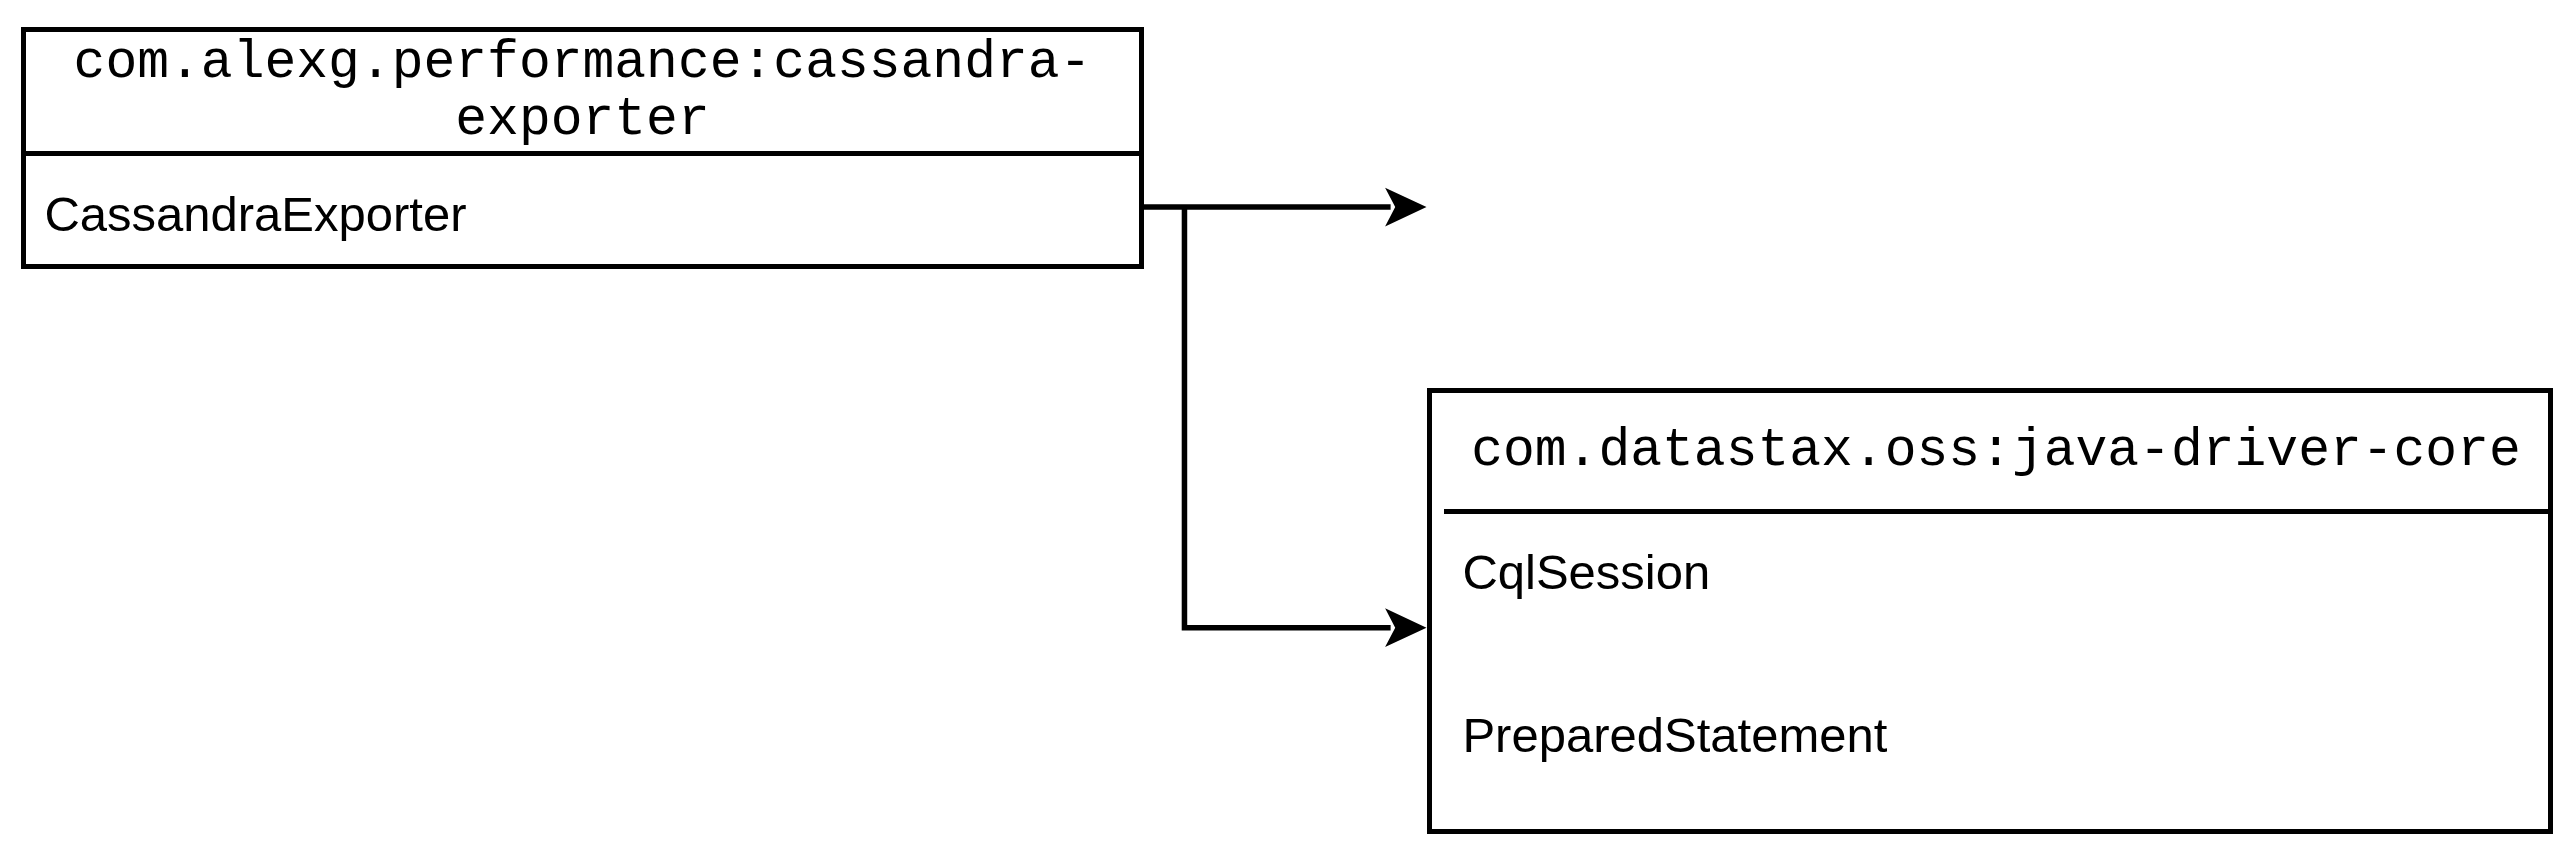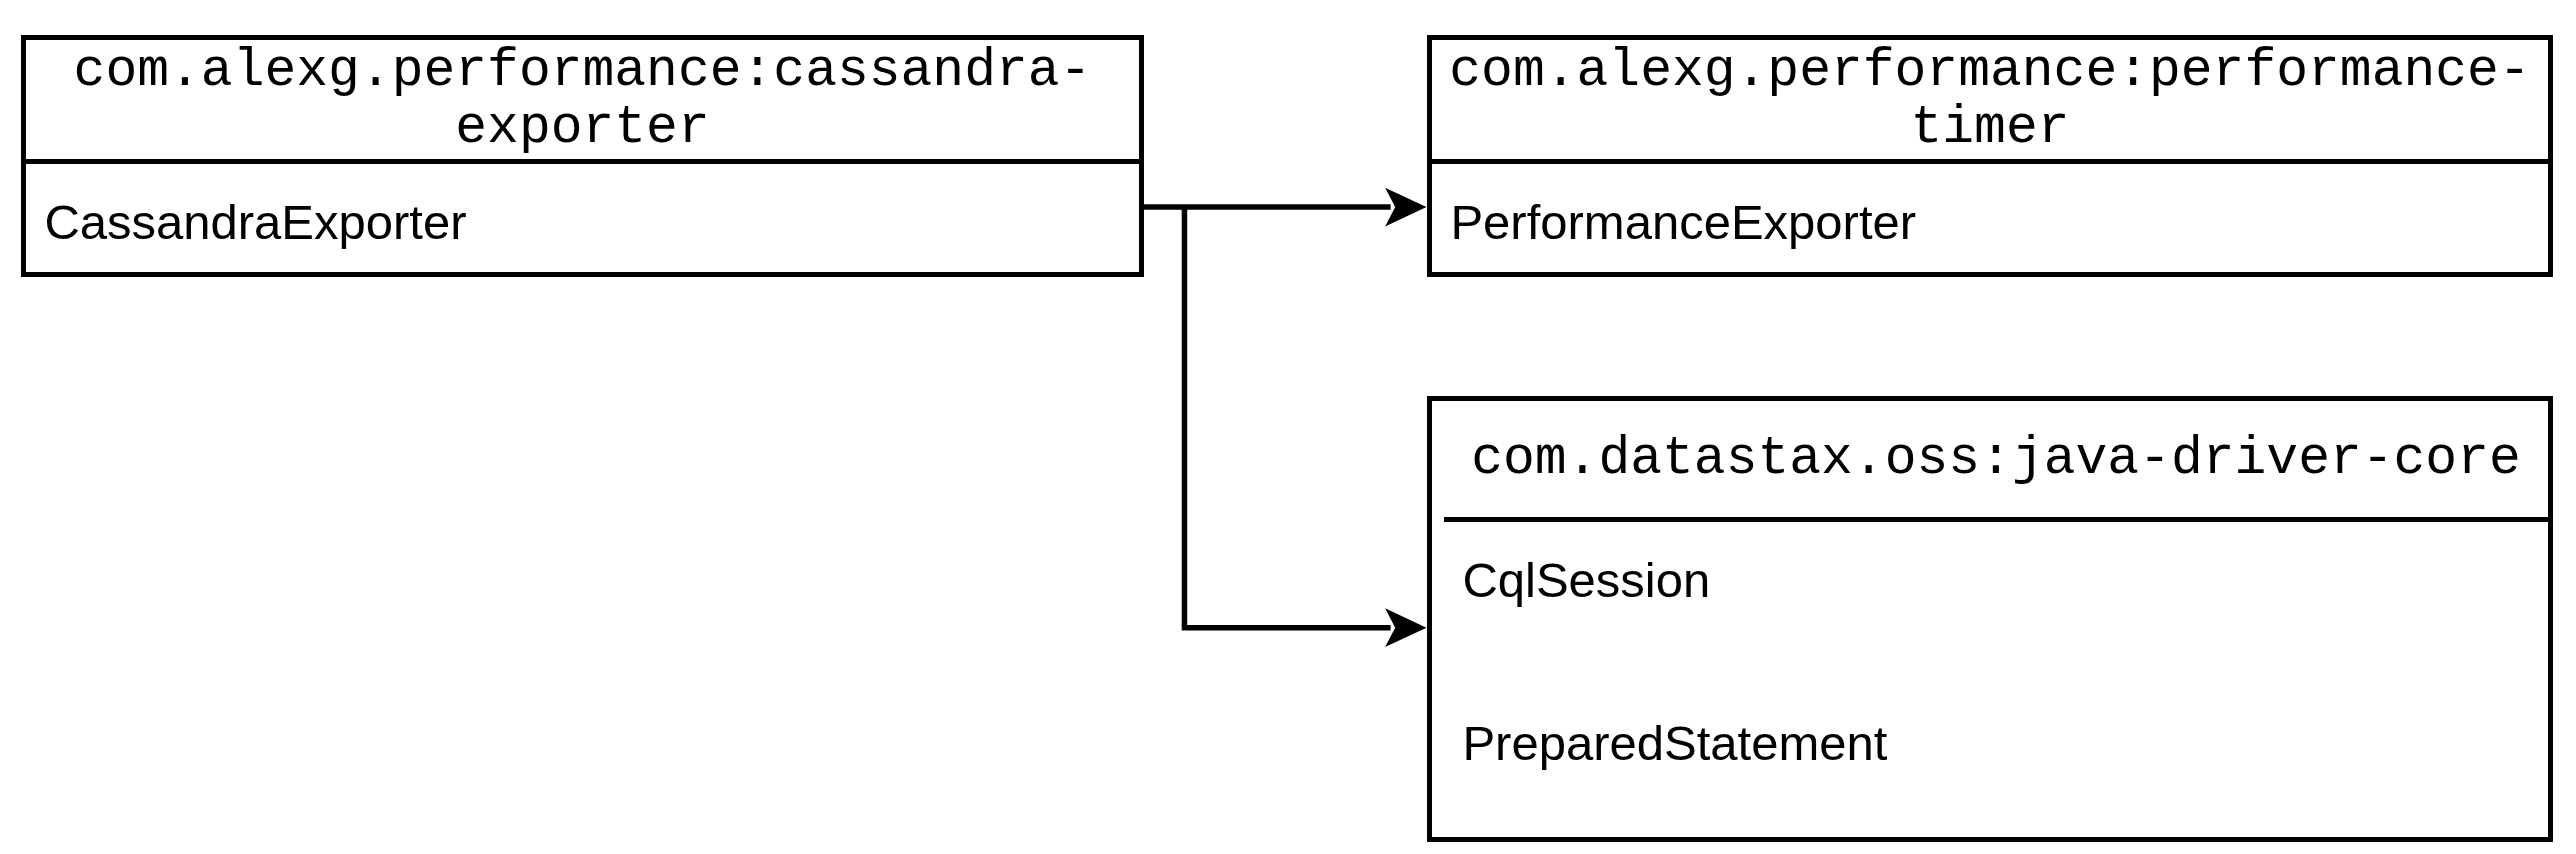--- a/index.html
+++ b/index.html
@@ -19,21 +19,20 @@
     position: absolute;
     inset: 0;
     width: 2576px;
     height: 855px;
   }
   .node {
     position: absolute;
     background: #ffffff;
     border: 5.5px solid #000000;
     box-sizing: border-box;
-    margin-top: 8px;
   }
   .node-header {
     font-family: "Liberation Mono", "DejaVu Sans Mono", monospace;
     font-size: 53px;
     line-height: 57px;
     text-align: center;
     white-space: pre;
     border-bottom: 5.5px solid #000000;
     display: flex;
     flex-direction: column;
@@ -89,29 +88,20 @@
   <div class="node" id="node-cassandra-exporter">
     <div class="node-header">
       <div>com.alexg.performance:cassandra-</div>
       <div>exporter</div>
     </div>
     <div class="node-body">
       <div class="class-item item-row-a">CassandraExporter</div>
     </div>
   </div>
 
-  <div class="node" id="node-performance-timer">
-    <div class="node-header">
-      <div>com.alexg.performance:performance-</div>
-      <div>timer</div>
-    </div>
-    <div class="node-body">
-      <div class="class-item item-row-a">PerformanceExporter</div>
-    </div>
-  </div>
 
   <div class="node" id="node-java-driver-core">
     <div class="node-header">
       <div>com.datastax.oss:java-driver-core</div>
     </div>
     <div class="node-body">
       <div class="class-item item-row-a">CqlSession</div>
       <div class="class-item item-row-b">PreparedStatement</div>
     </div>
   </div>

